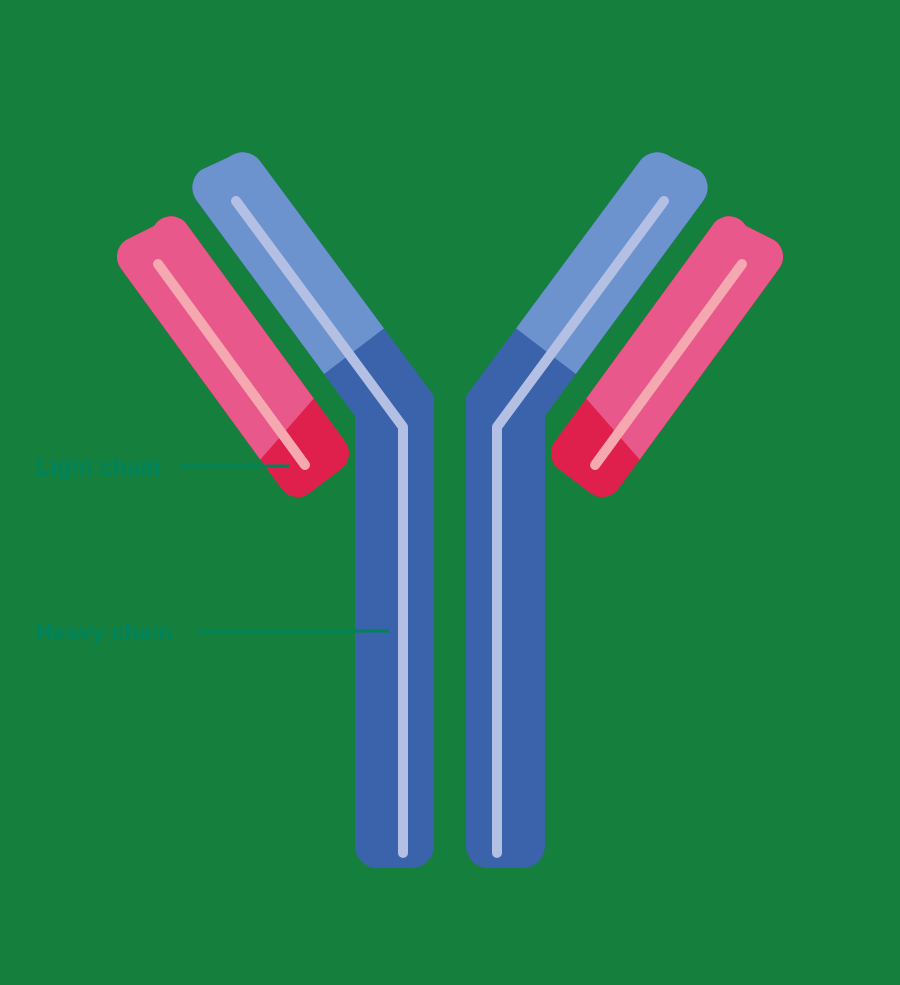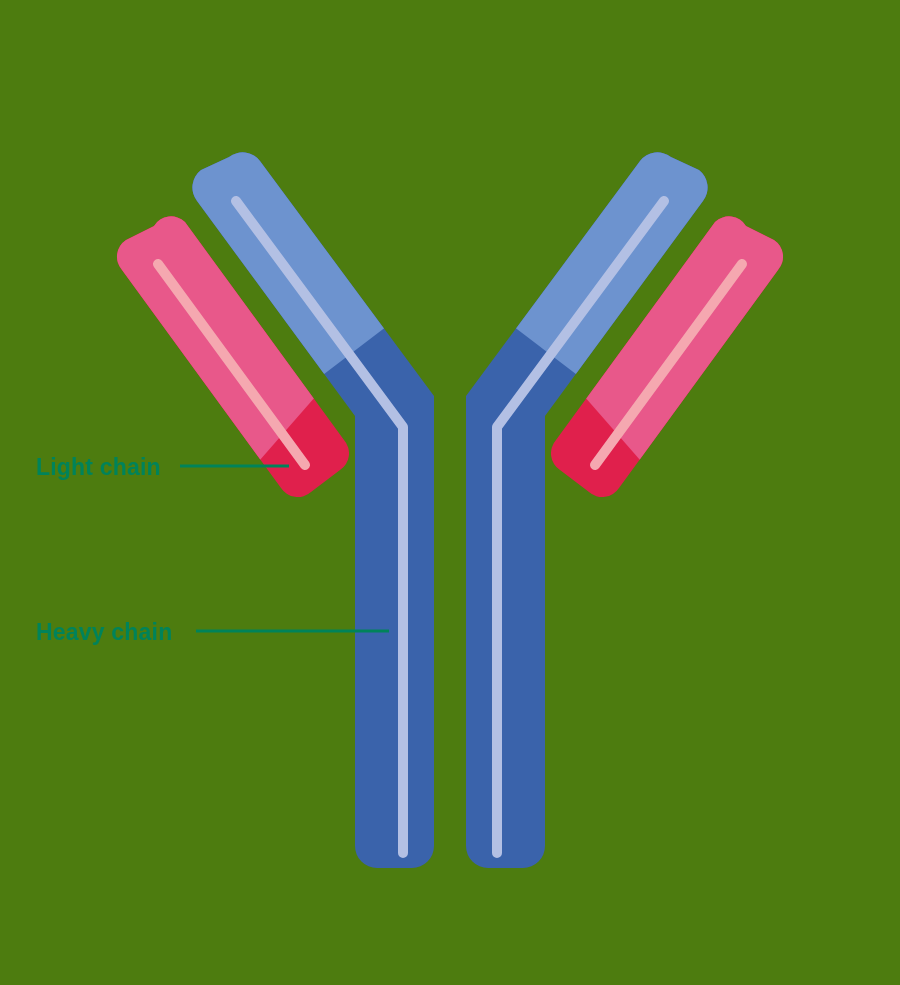--- a/index.html
+++ b/index.html
@@ -11,21 +11,21 @@
   body {
     width: 900px;
     height: 985px;
     font-family: "Liberation Sans", sans-serif;
     overflow: hidden;
   }
   #diagram-root {
     position: relative;
     width: 900px;
     height: 985px;
-    background: #4d7c0f;
+    background: #15803d;
   }
   #antibody-svg {
     position: absolute;
     left: 0;
     top: 0;
     width: 900px;
     height: 985px;
     display: block;
   }
   .label-text {

